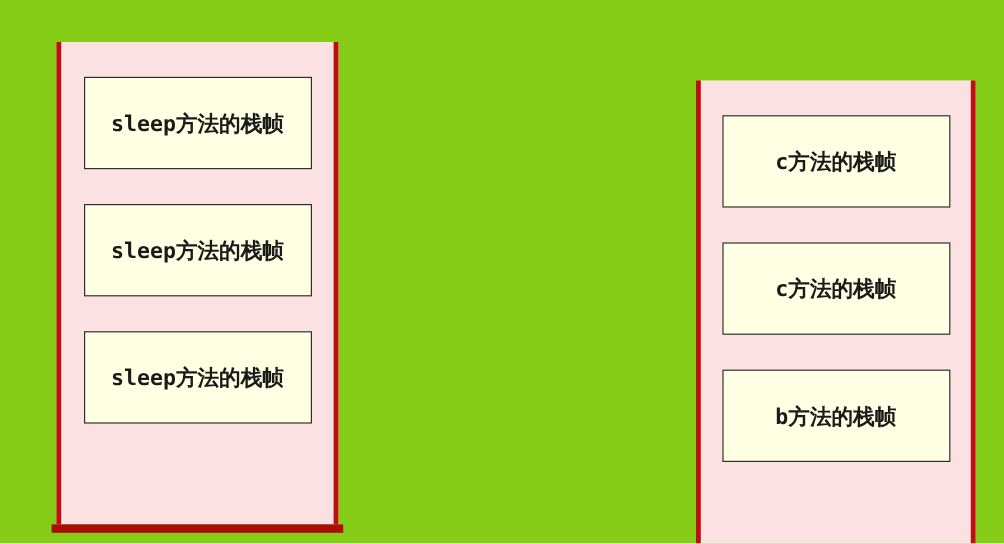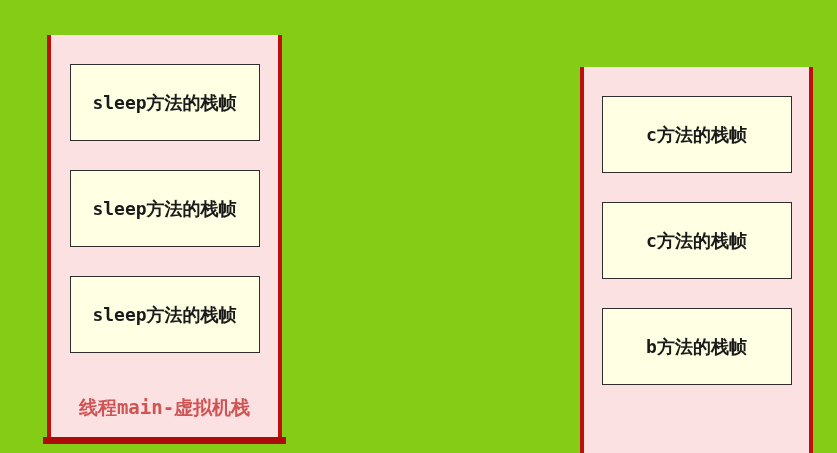--- a/index.html
+++ b/index.html
@@ -73,21 +73,20 @@
   <div class="stack stack-left">
     <div class="frame">
       <span class="frame-label">sleep方法的栈帧</span>
     </div>
     <div class="frame">
       <span class="frame-label">sleep方法的栈帧</span>
     </div>
     <div class="frame">
       <span class="frame-label">sleep方法的栈帧</span>
     </div>
-    <div class="caption">线程main-虚拟机栈</div>
     <div class="bottom-bar"></div>
   </div>
 
   <div class="stack stack-right">
     <div class="frame">
       <span class="frame-label">c方法的栈帧</span>
     </div>
     <div class="frame">
       <span class="frame-label">c方法的栈帧</span>
     </div>

